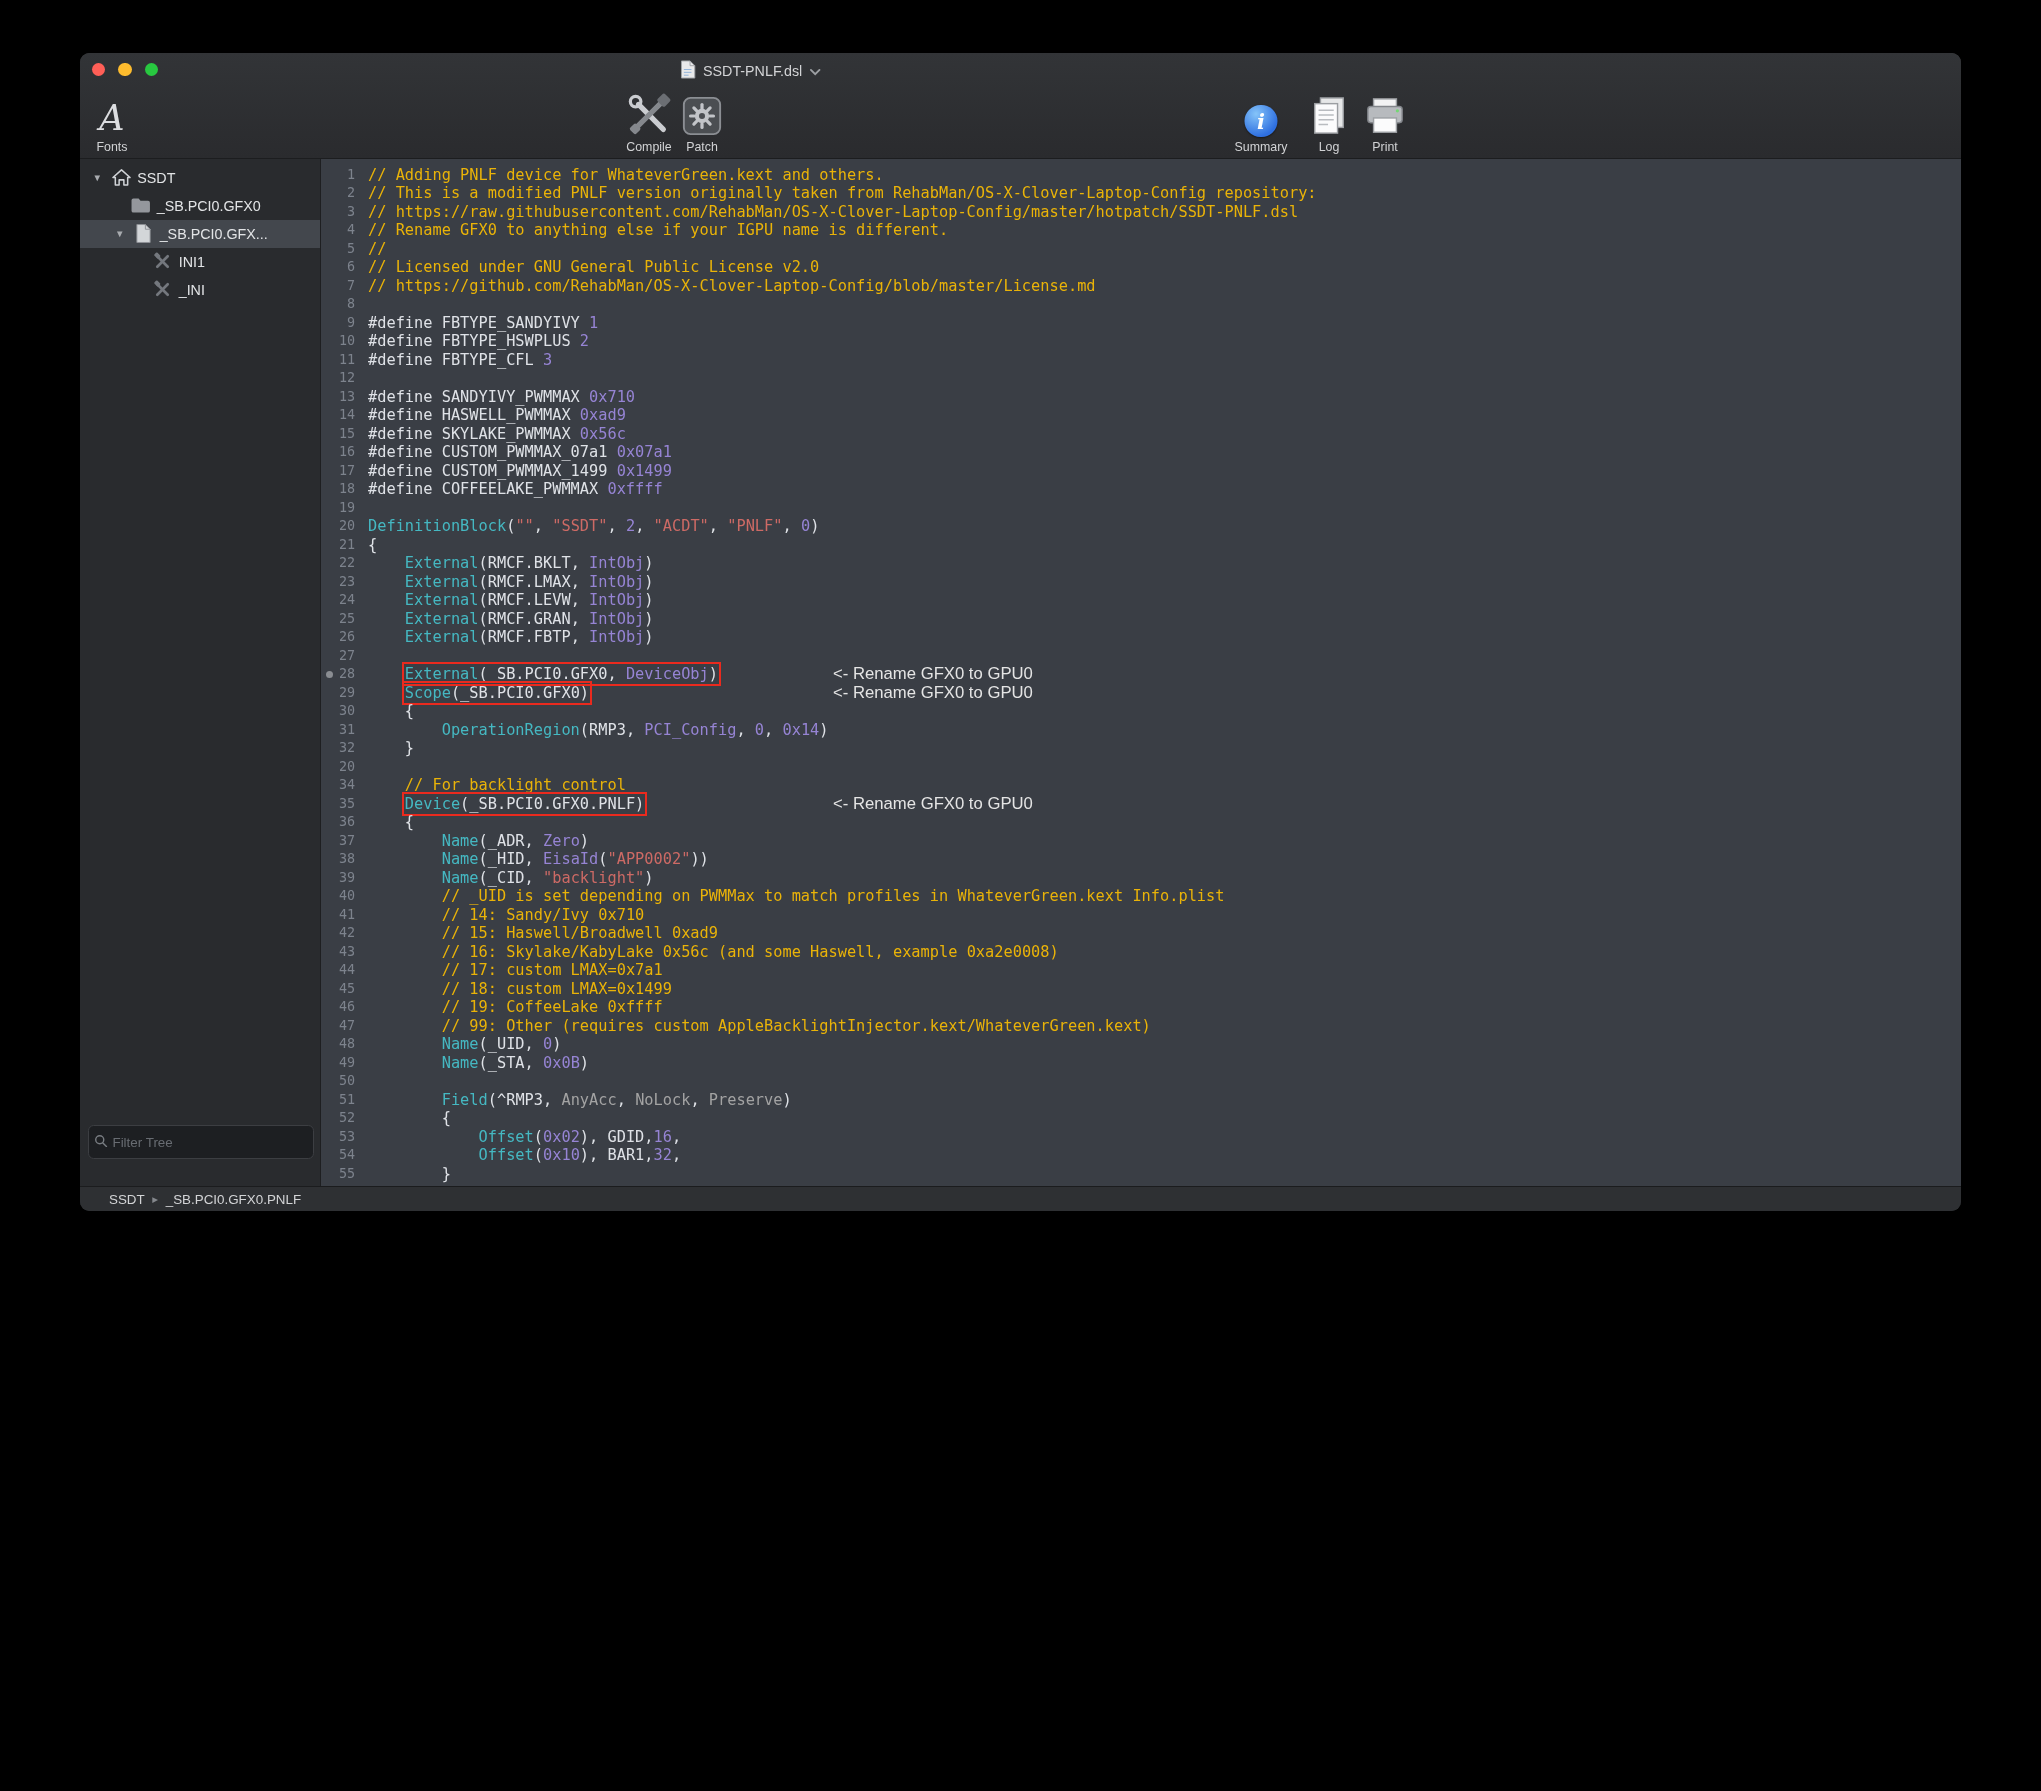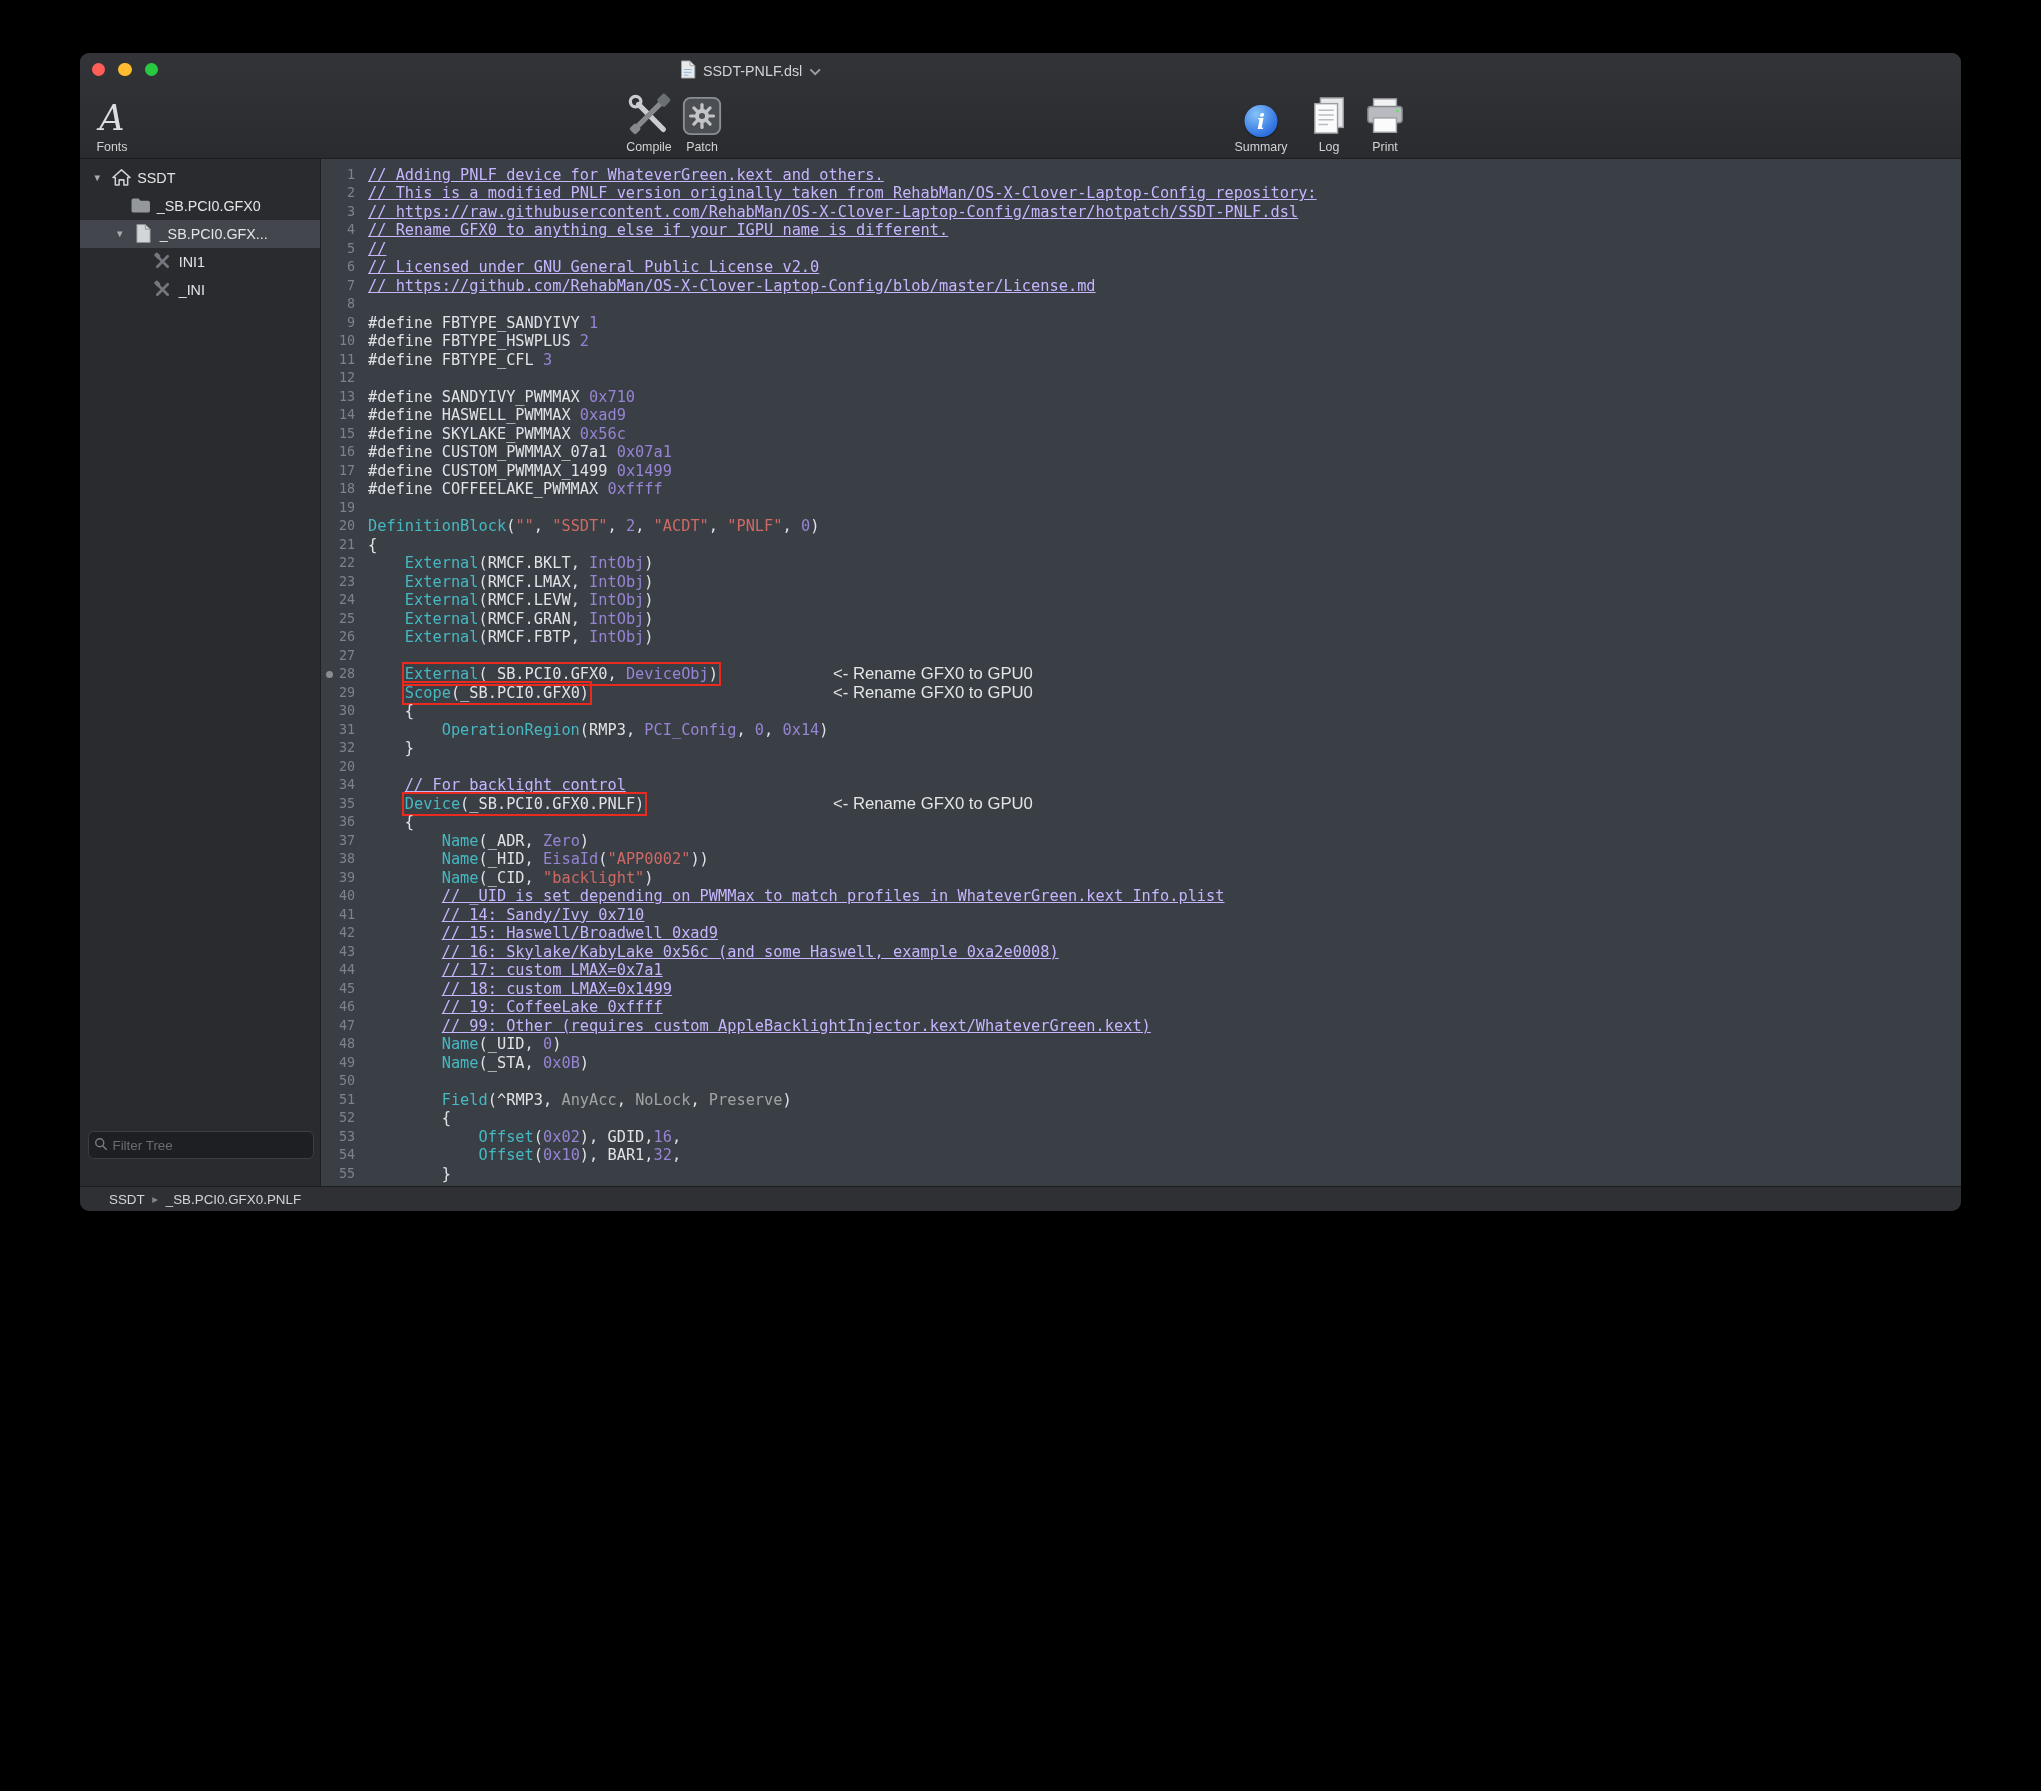--- a/index.html
+++ b/index.html
@@ -54,21 +54,21 @@
   .tree { position:absolute; left:0; top:4.8px; right:0; }
   .tree-row {
     height:28px; display:flex; align-items:center; gap:5.7px;
     white-space:nowrap; overflow:hidden; cursor:default;
   }
   .tree-row.selected { background:#43474d; }
   .tri { width:15.3px; font-size:9.6px; color:#a8abaf; text-align:center; flex:none; }
   .tree-icon { width:21px; display:flex; justify-content:center; flex:none; }
   .tree-label { font-size:14.3px; color:#e2e4e6; }
   .filterbox {
-    position:absolute; left:7.6px; bottom:27px; width:226px; height:28px;
+    position:absolute; left:7.6px; bottom:27px; width:226px; height:34px;
     background:#1d1f22; border:1px solid #3c3e42; border-radius:5.7px;
     display:flex; align-items:center; padding:0 5.7px; gap:4.8px;
   }
   .filterbox input {
     flex:1; background:transparent; border:none; outline:none;
     font-family:"Liberation Sans",sans-serif; font-size:13.4px; color:#d0d2d5;
   }
   .filterbox input::placeholder { color:#686c72; }
   
   .statusbar {
@@ -90,21 +90,21 @@
   }
   .ln {
     position:absolute; left:0; top:0; width:34px; text-align:right;
     color:#7d838d; font-size:13.4px;
   }
   .marker {
     position:absolute; left:4.8px; top:5.7px; width:7.6px; height:7.6px;
     border-radius:50%; background:#8a8d92;
   }
   .tk-w { color:#dfe2e7; }
-  .tk-c { color:#c4b5fd;text-decoration:underline; }
+  .tk-c { color:#eab308; }
   .tk-k { color:#45b8c2; }
   .tk-n { color:#9684d4; }
   .tk-s { color:#cd6a65; }
   .tk-m { color:#a3a3a3; }
   .tk-box { outline:2.4px solid #ea2a1e; outline-offset:1.9px; }
   .tk-ann {
     position:absolute; left:512px; top:0;
     font-family:"Liberation Sans", sans-serif; font-size:16.7px;
     color:#e5e5e5; white-space:pre;
   }

